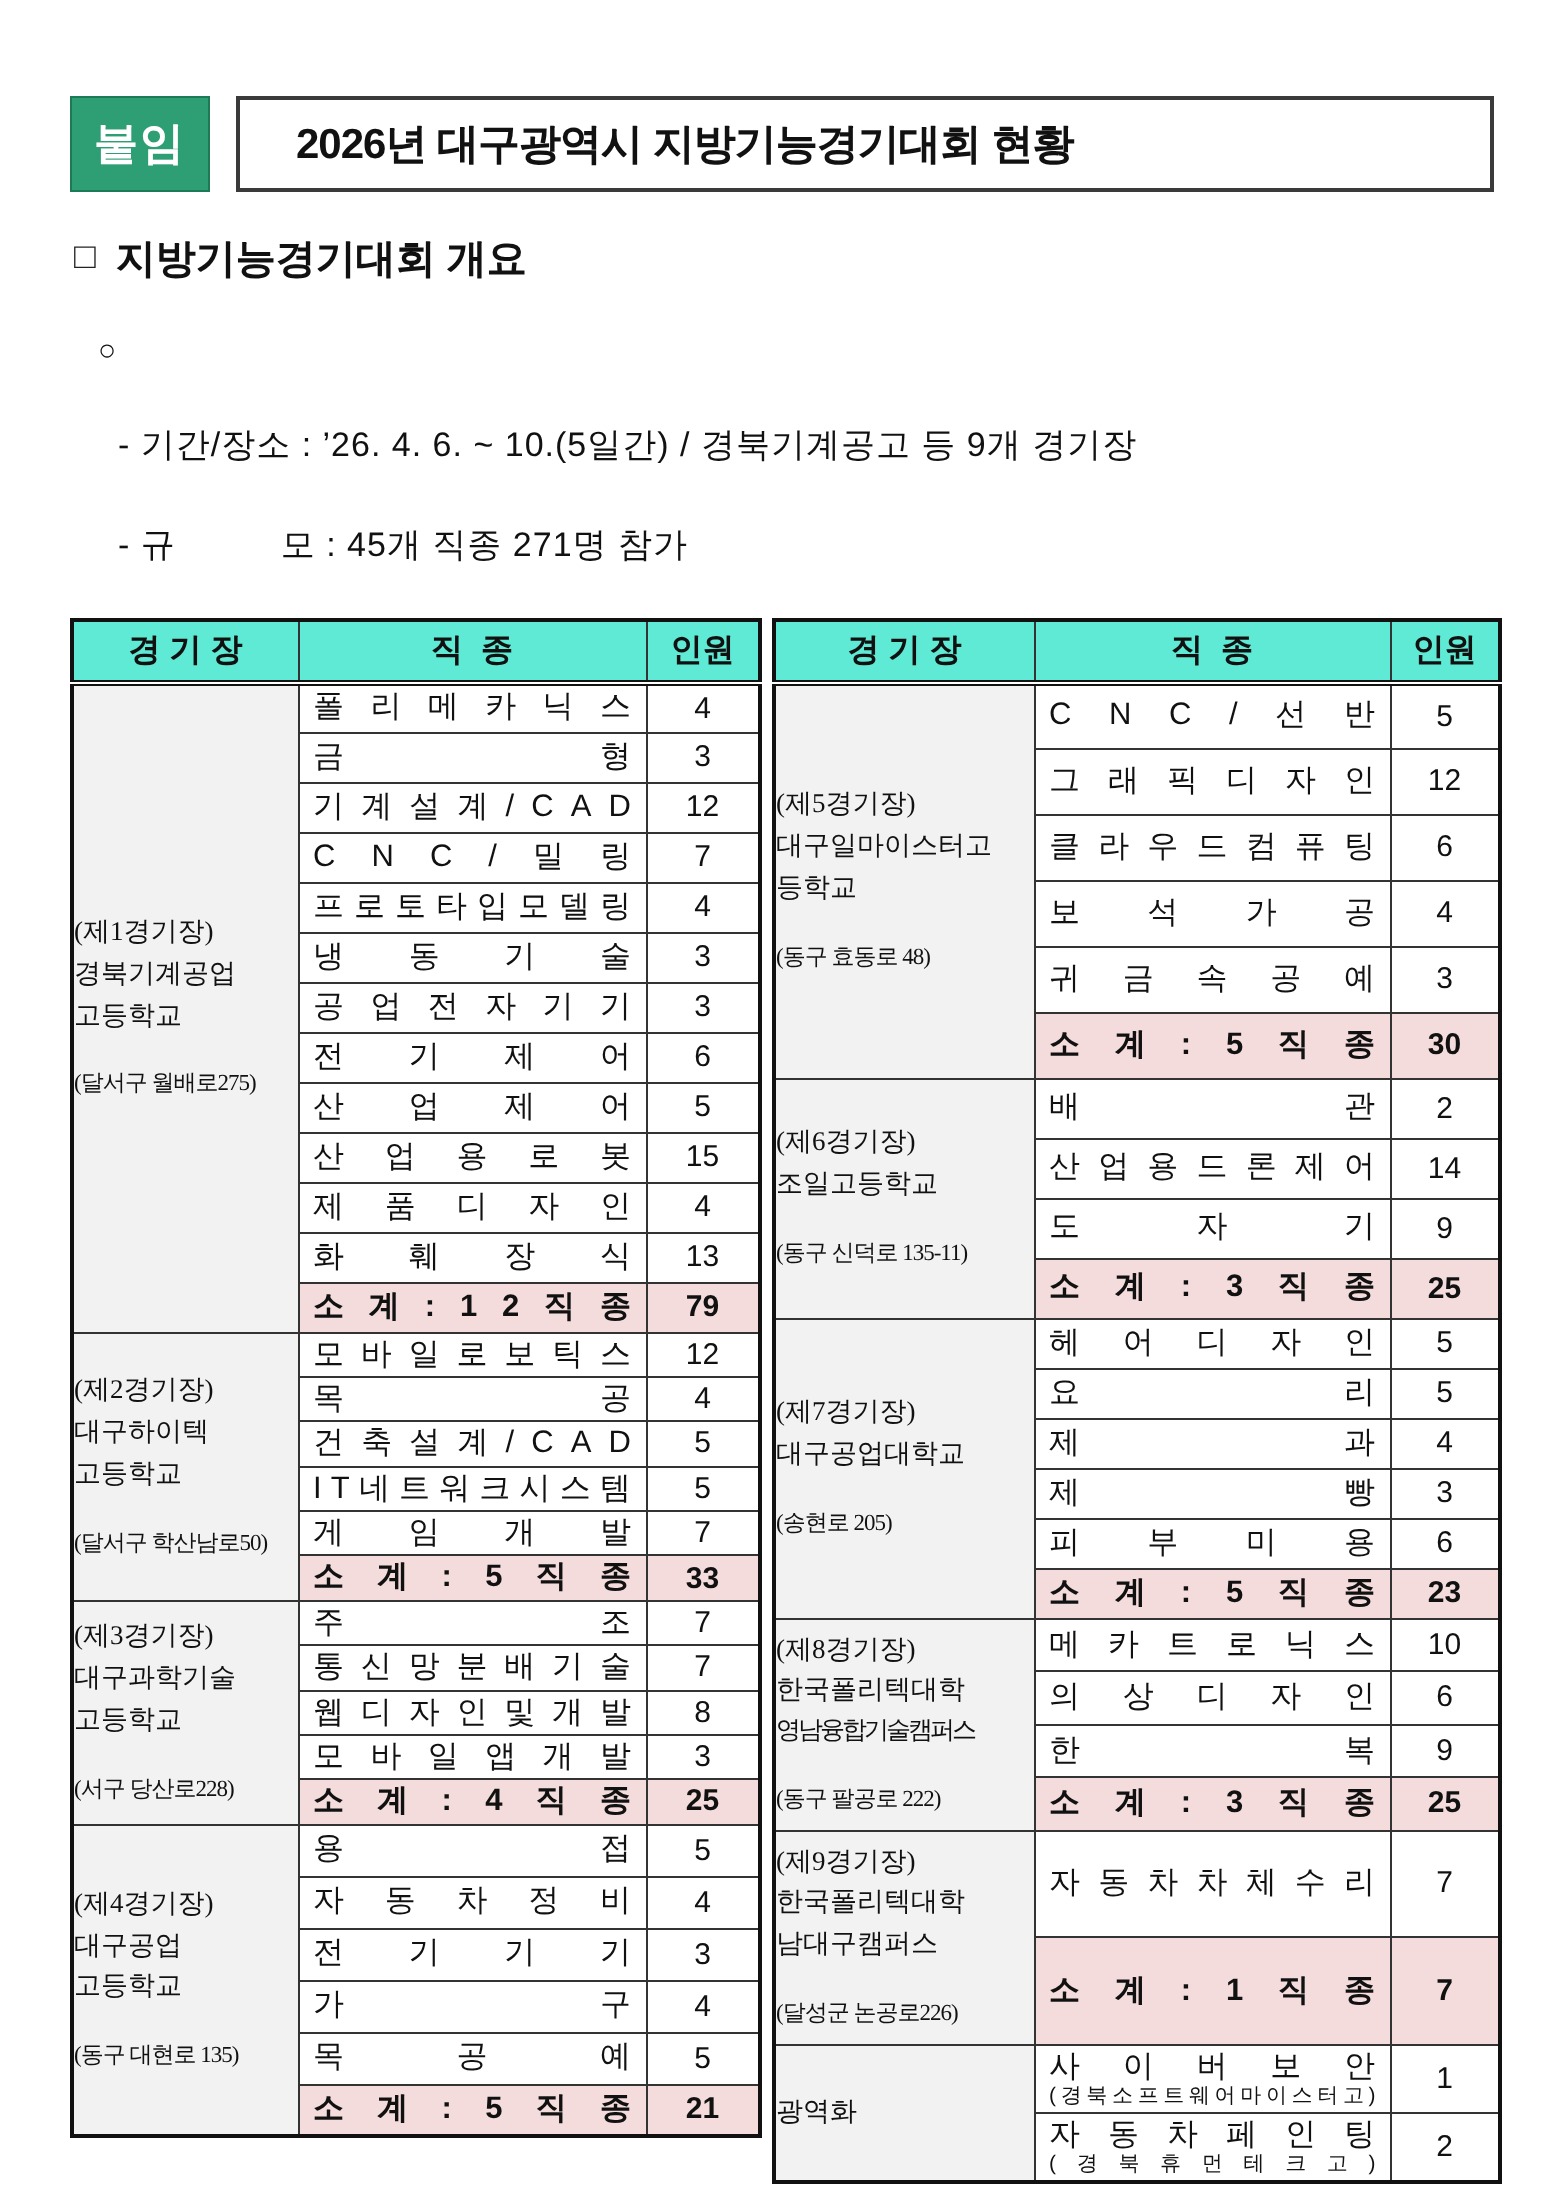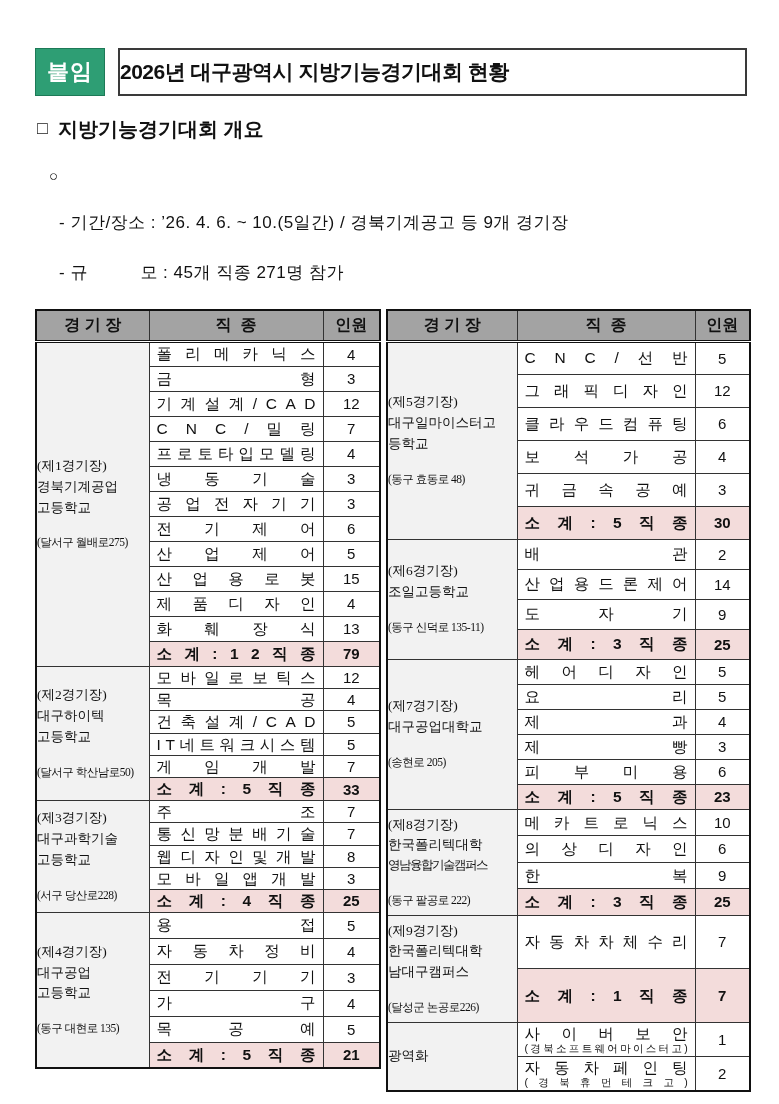--- a/index.html
+++ b/index.html
@@ -11,42 +11,42 @@
   .page { padding:48px 32px 6px 35px; }
 
   
   .header-row { display:flex; align-items:stretch; gap:13px; height:48px; }
   .badge {
     width:70px; display:flex; align-items:center; justify-content:center;
     background:#2e9e74; border:1px solid #1d7a57; color:#fff;
     font-size:22px; font-weight:bold; letter-spacing:1px;
   }
   .title-box {
-    flex:1; display:flex; align-items:center; padding-left:0;
+    flex:1; display:flex; align-items:center; padding-left:28px;
     border:2px solid #3a3a3a; font-size:21px; font-weight:bold; letter-spacing:-0.5px;
   }
 
   
   .section-line { margin:20px 0 0 2px; font-size:20px; font-weight:bold; display:flex; align-items:center; gap:10px; }
   .sq { font-weight:normal; font-size:18px; position:relative; top:-1px; color:#222; }
   .circle-line { margin:24px 0 0 14px; font-size:18px; display:flex; align-items:center; gap:10px; letter-spacing:0.5px; }
   .circ { font-size:15px; }
   .dash-item { margin:27px 0 0 24px; font-size:17px; white-space:pre; letter-spacing:0.5px; }
 
   
   .tables-row { display:flex; gap:5px; margin-top:25px; align-items:flex-start; }
   table.vt { border-collapse:collapse; table-layout:fixed; border:2px solid #111; }
   table.vt.left  { width:344px; }
   table.vt.right { width:363px; }
   .left  .c-venue{width:113px} .left  .c-trade{width:174px} .left  .c-count{width:57px}
   .right .c-venue{width:130px} .right .c-trade{width:178px} .right .c-count{width:55px}
 
   .vt th {
     border:1px solid #333; border-bottom:3px double #111;
-    background:#a3a3a3; font-size:16px; font-weight:bold;
+    background:#5eead4; font-size:16px; font-weight:bold;
     height:31px; text-align:center; white-space:pre;
   }
   .vt td { border:1px solid #333; font-size:15.5px; overflow:hidden; }
 
   td.venue {
     background:#f2f2f2; vertical-align:middle;
     font-family:"Liberation Serif", serif; font-size:13.5px; line-height:1.55; padding:5px 0;
   }
   .v-title { white-space:nowrap; }
   .v-line  { white-space:nowrap; }

